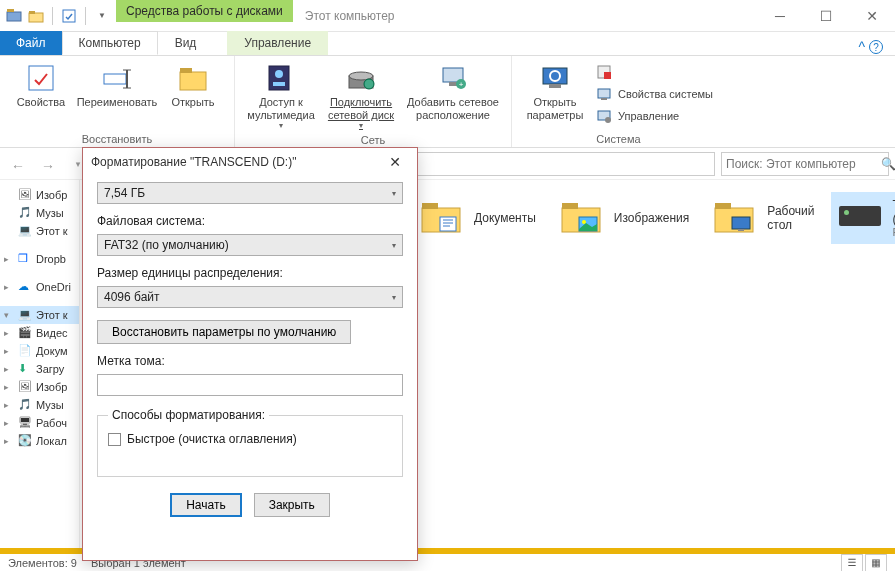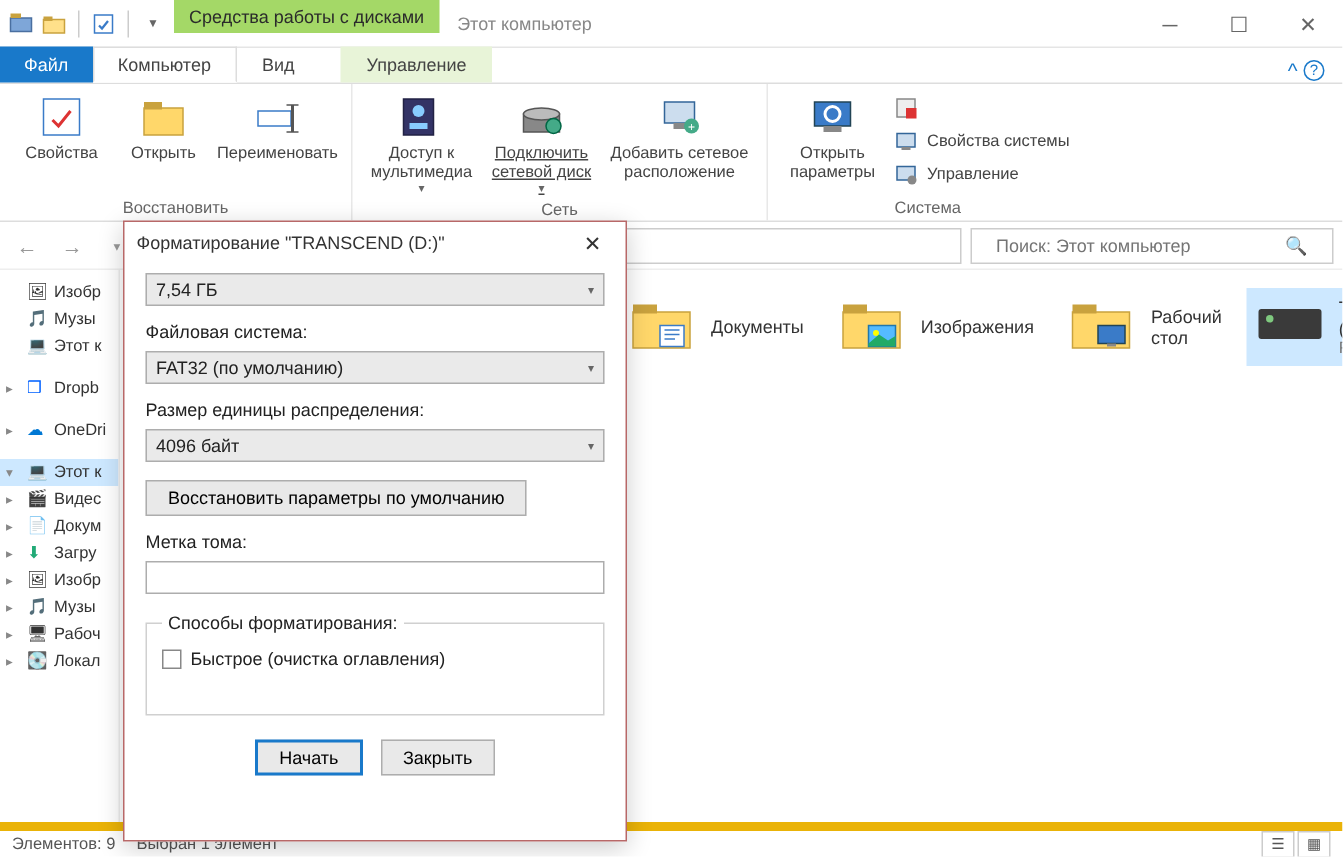--- a/index.html
+++ b/index.html
@@ -32,21 +32,21 @@
   .bigbtn .bico { width:32px; height:32px; margin-bottom:2px; }
   .smallrow { display:flex; flex-direction:column; gap:2px; justify-content:flex-start; padding-top:2px; }
   .smallbtn { display:flex; align-items:center; gap:6px; padding:2px 4px; font-size:11px; color:#444; white-space:nowrap; }
   .smallbtn .sico { width:16px; height:16px; }
   .caret-dn { font-size:8px; color:#666; }
 
   
   .navrow { display:flex; align-items:center; height:32px; padding:3px 6px; gap:6px; border-bottom:1px solid #eee; }
   .navarrow { width:24px; height:24px; display:flex; align-items:center; justify-content:center; color:#999; font-size:14px; }
   .addressbox { flex:1; height:24px; border:1px solid #ccc; background:#fff; display:flex; align-items:center; padding:0 4px; gap:4px; overflow:hidden; }
-  .searchbox { width:242px; height:24px; border:1px solid #ccc; background:#fff; display:flex; align-items:center; padding:0 16px; color:#888; }
+  .searchbox { width:168px; height:24px; border:1px solid #ccc; background:#fff; display:flex; align-items:center; padding:0 4px; color:#888; }
   .searchbox input { border:none; outline:none; font:inherit; flex:1; color:#333; background:transparent; }
 
   
   .mainarea { display:flex; height:368px; }
   .navpane { width:80px; border-right:1px solid #eee; overflow:hidden; padding:6px 0; }
   .navitem { display:flex; align-items:center; gap:4px; padding:2px 4px 2px 18px; font-size:11px; color:#333; white-space:nowrap; position:relative; }
   .navitem .caret { position:absolute; left:4px; font-size:9px; color:#888; }
   .navitem.sel { background:#cde8ff; }
   .navitem .nico { width:14px; height:14px; flex-shrink:0; }
   .navgap { height:10px; }
@@ -138,39 +138,39 @@
     <div class="ribgroup-body">
       <div class="bigbtn">
         <span class="bico">
             <svg width="32" height="32">
               <rect x="4" y="4" width="24" height="24" fill="#fff" stroke="#3a7bc8"></rect>
               <path d="M10 18 L14 22 L22 12" fill="none" stroke="#d33" stroke-width="2"></path>
             </svg>
           </span>
         <span>Свойства</span>
       </div>
-      <div class="bigbtn">
-        <span class="bico">
-            <svg width="32" height="32">
-              <rect x="3" y="10" width="26" height="18" fill="#ffd76a" stroke="#c9a23e"></rect>
-              <rect x="3" y="6" width="12" height="5" fill="#c9a23e"></rect>
-            </svg>
-          </span>
-        <span>Открыть</span>
-      </div>
       <div class="bigbtn" style="width:82px;">
         <span class="bico">
             <svg width="32" height="32">
               <rect x="3" y="12" width="22" height="10" fill="none" stroke="#3a7bc8"></rect>
               <line x1="26" y1="8" x2="26" y2="26" stroke="#555" stroke-width="2"></line>
               <line x1="22" y1="8" x2="30" y2="8" stroke="#555"></line>
               <line x1="22" y1="26" x2="30" y2="26" stroke="#555"></line>
             </svg>
           </span>
         <span>Переименовать</span>
+      </div>
+      <div class="bigbtn">
+        <span class="bico">
+            <svg width="32" height="32">
+              <rect x="3" y="10" width="26" height="18" fill="#ffd76a" stroke="#c9a23e"></rect>
+              <rect x="3" y="6" width="12" height="5" fill="#c9a23e"></rect>
+            </svg>
+          </span>
+        <span>Открыть</span>
       </div>
     </div>
     <div class="ribgroup-label">Восстановить</div>
   </div>
 
   <div class="ribgroup">
     <div class="ribgroup-body">
       <div class="bigbtn" style="width:76px;">
         <span class="bico">
             <svg width="32" height="32">

